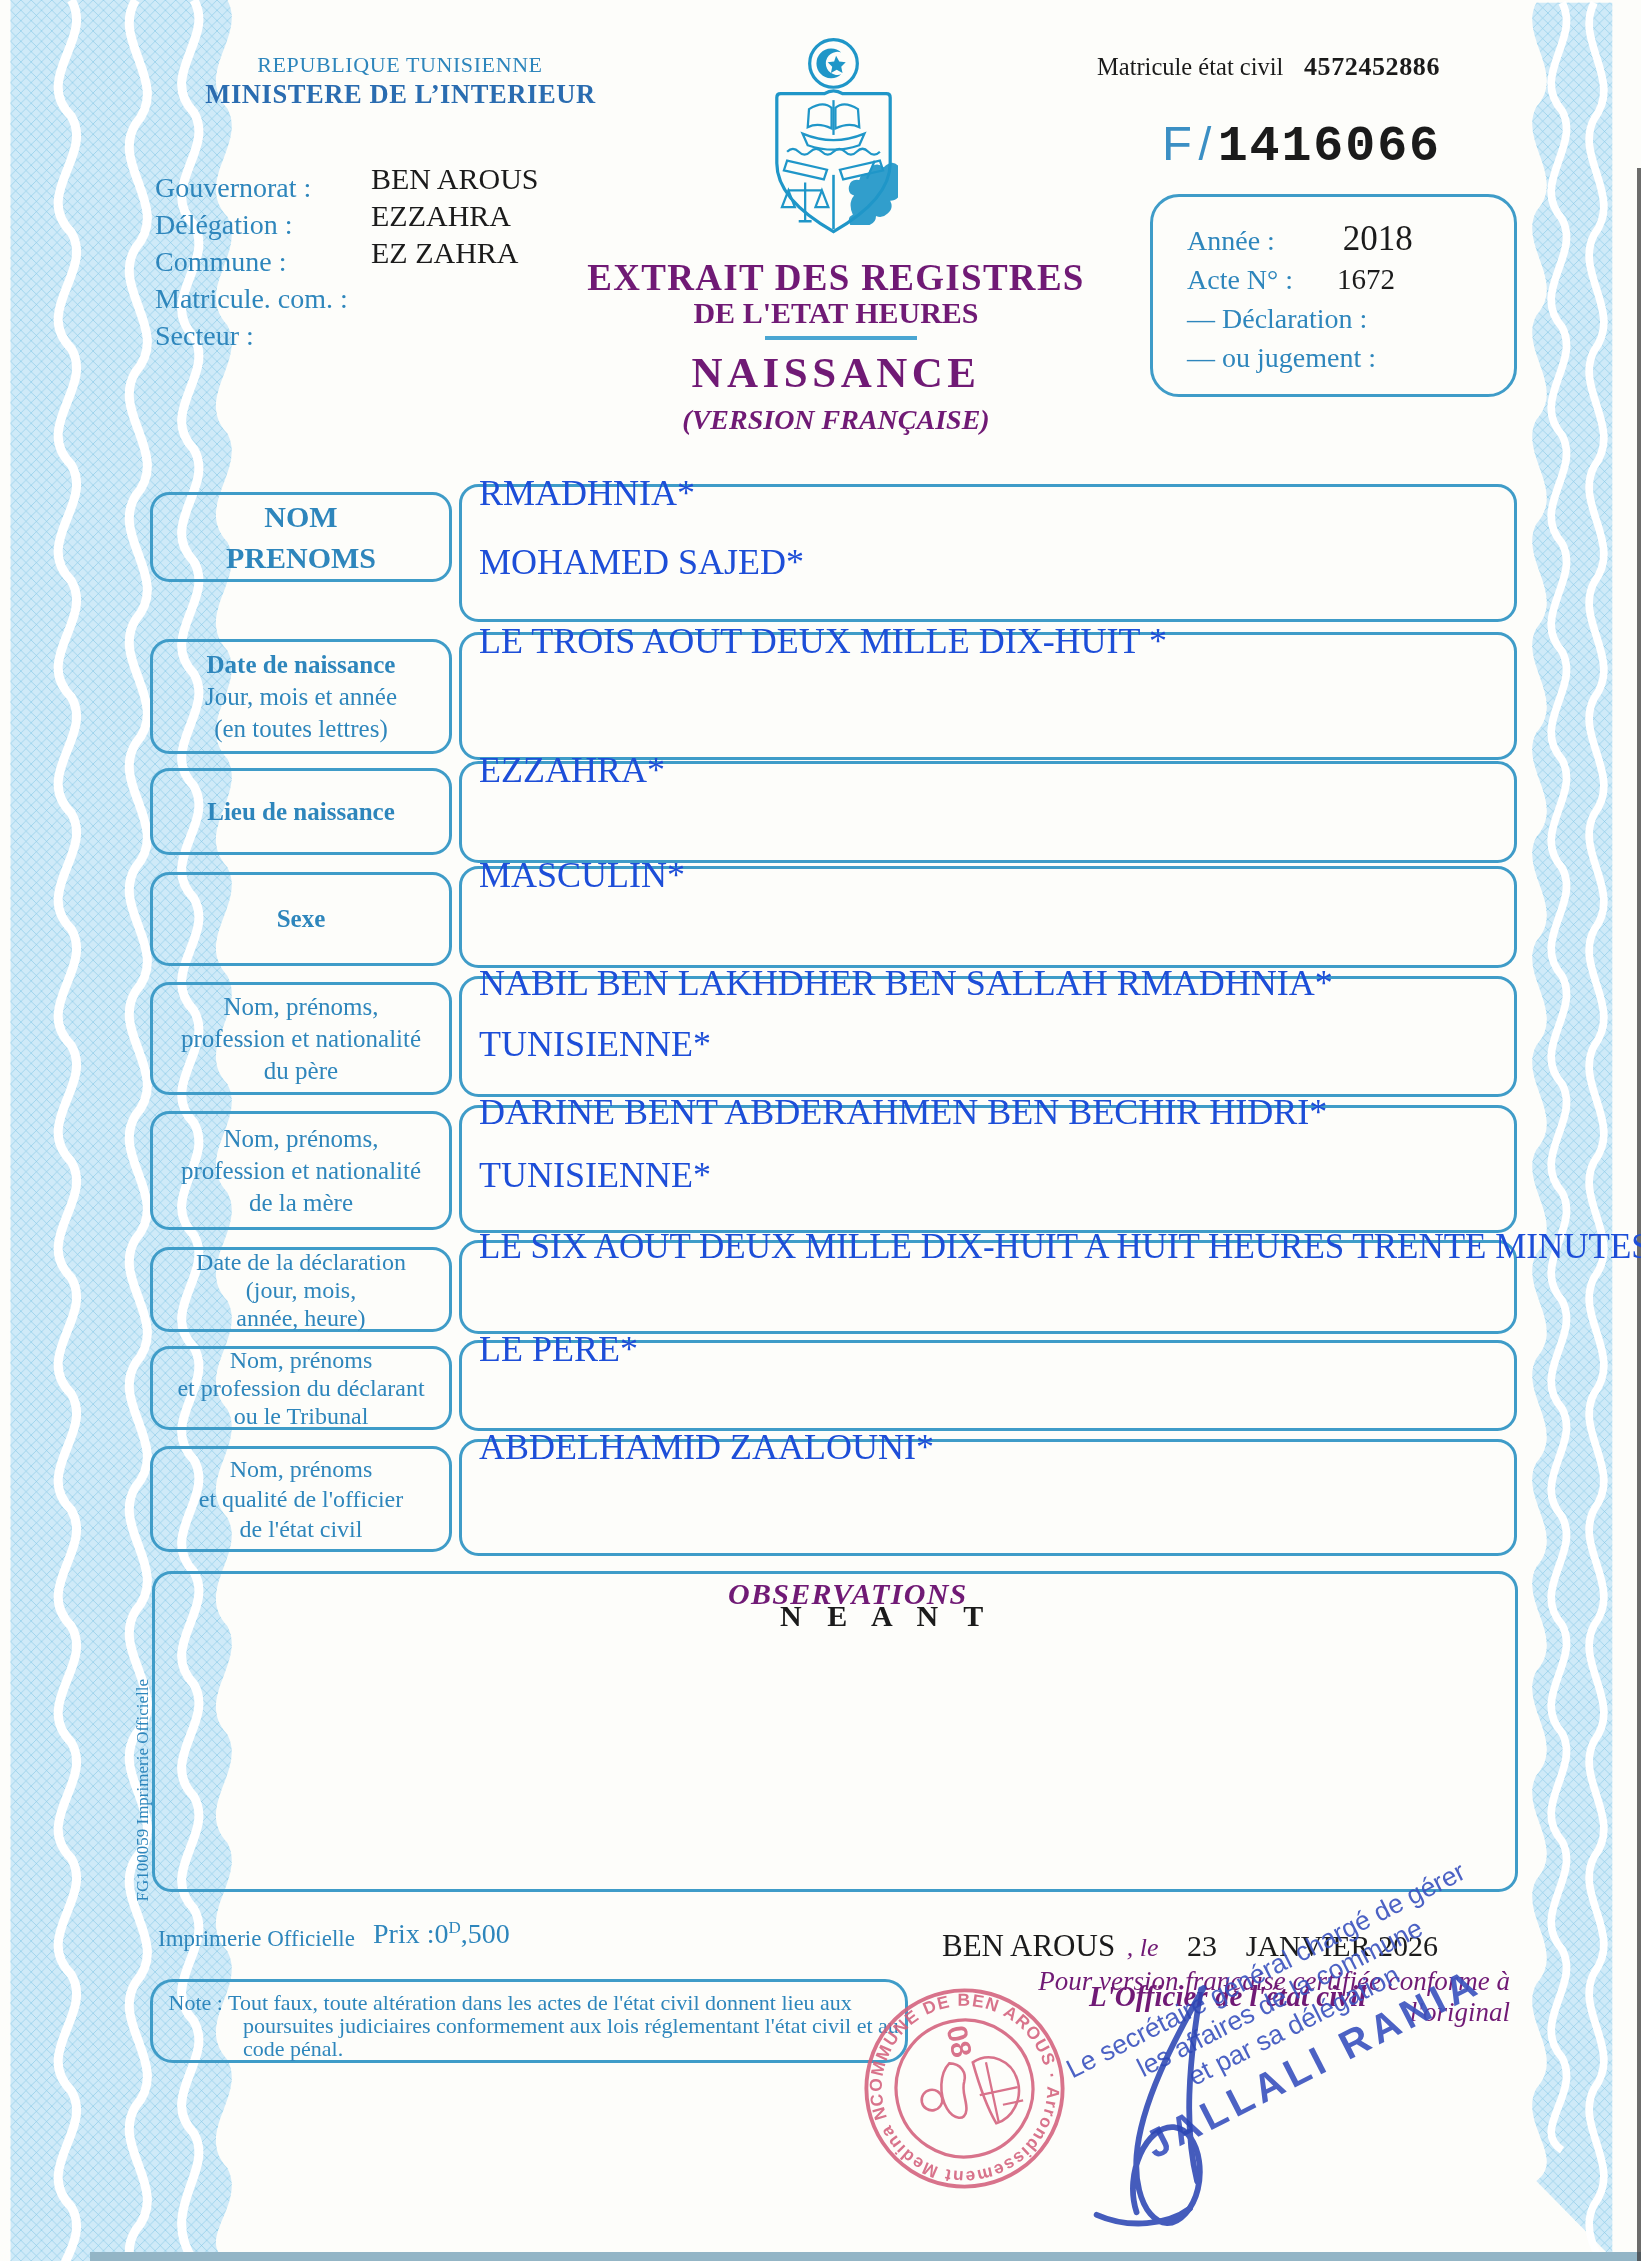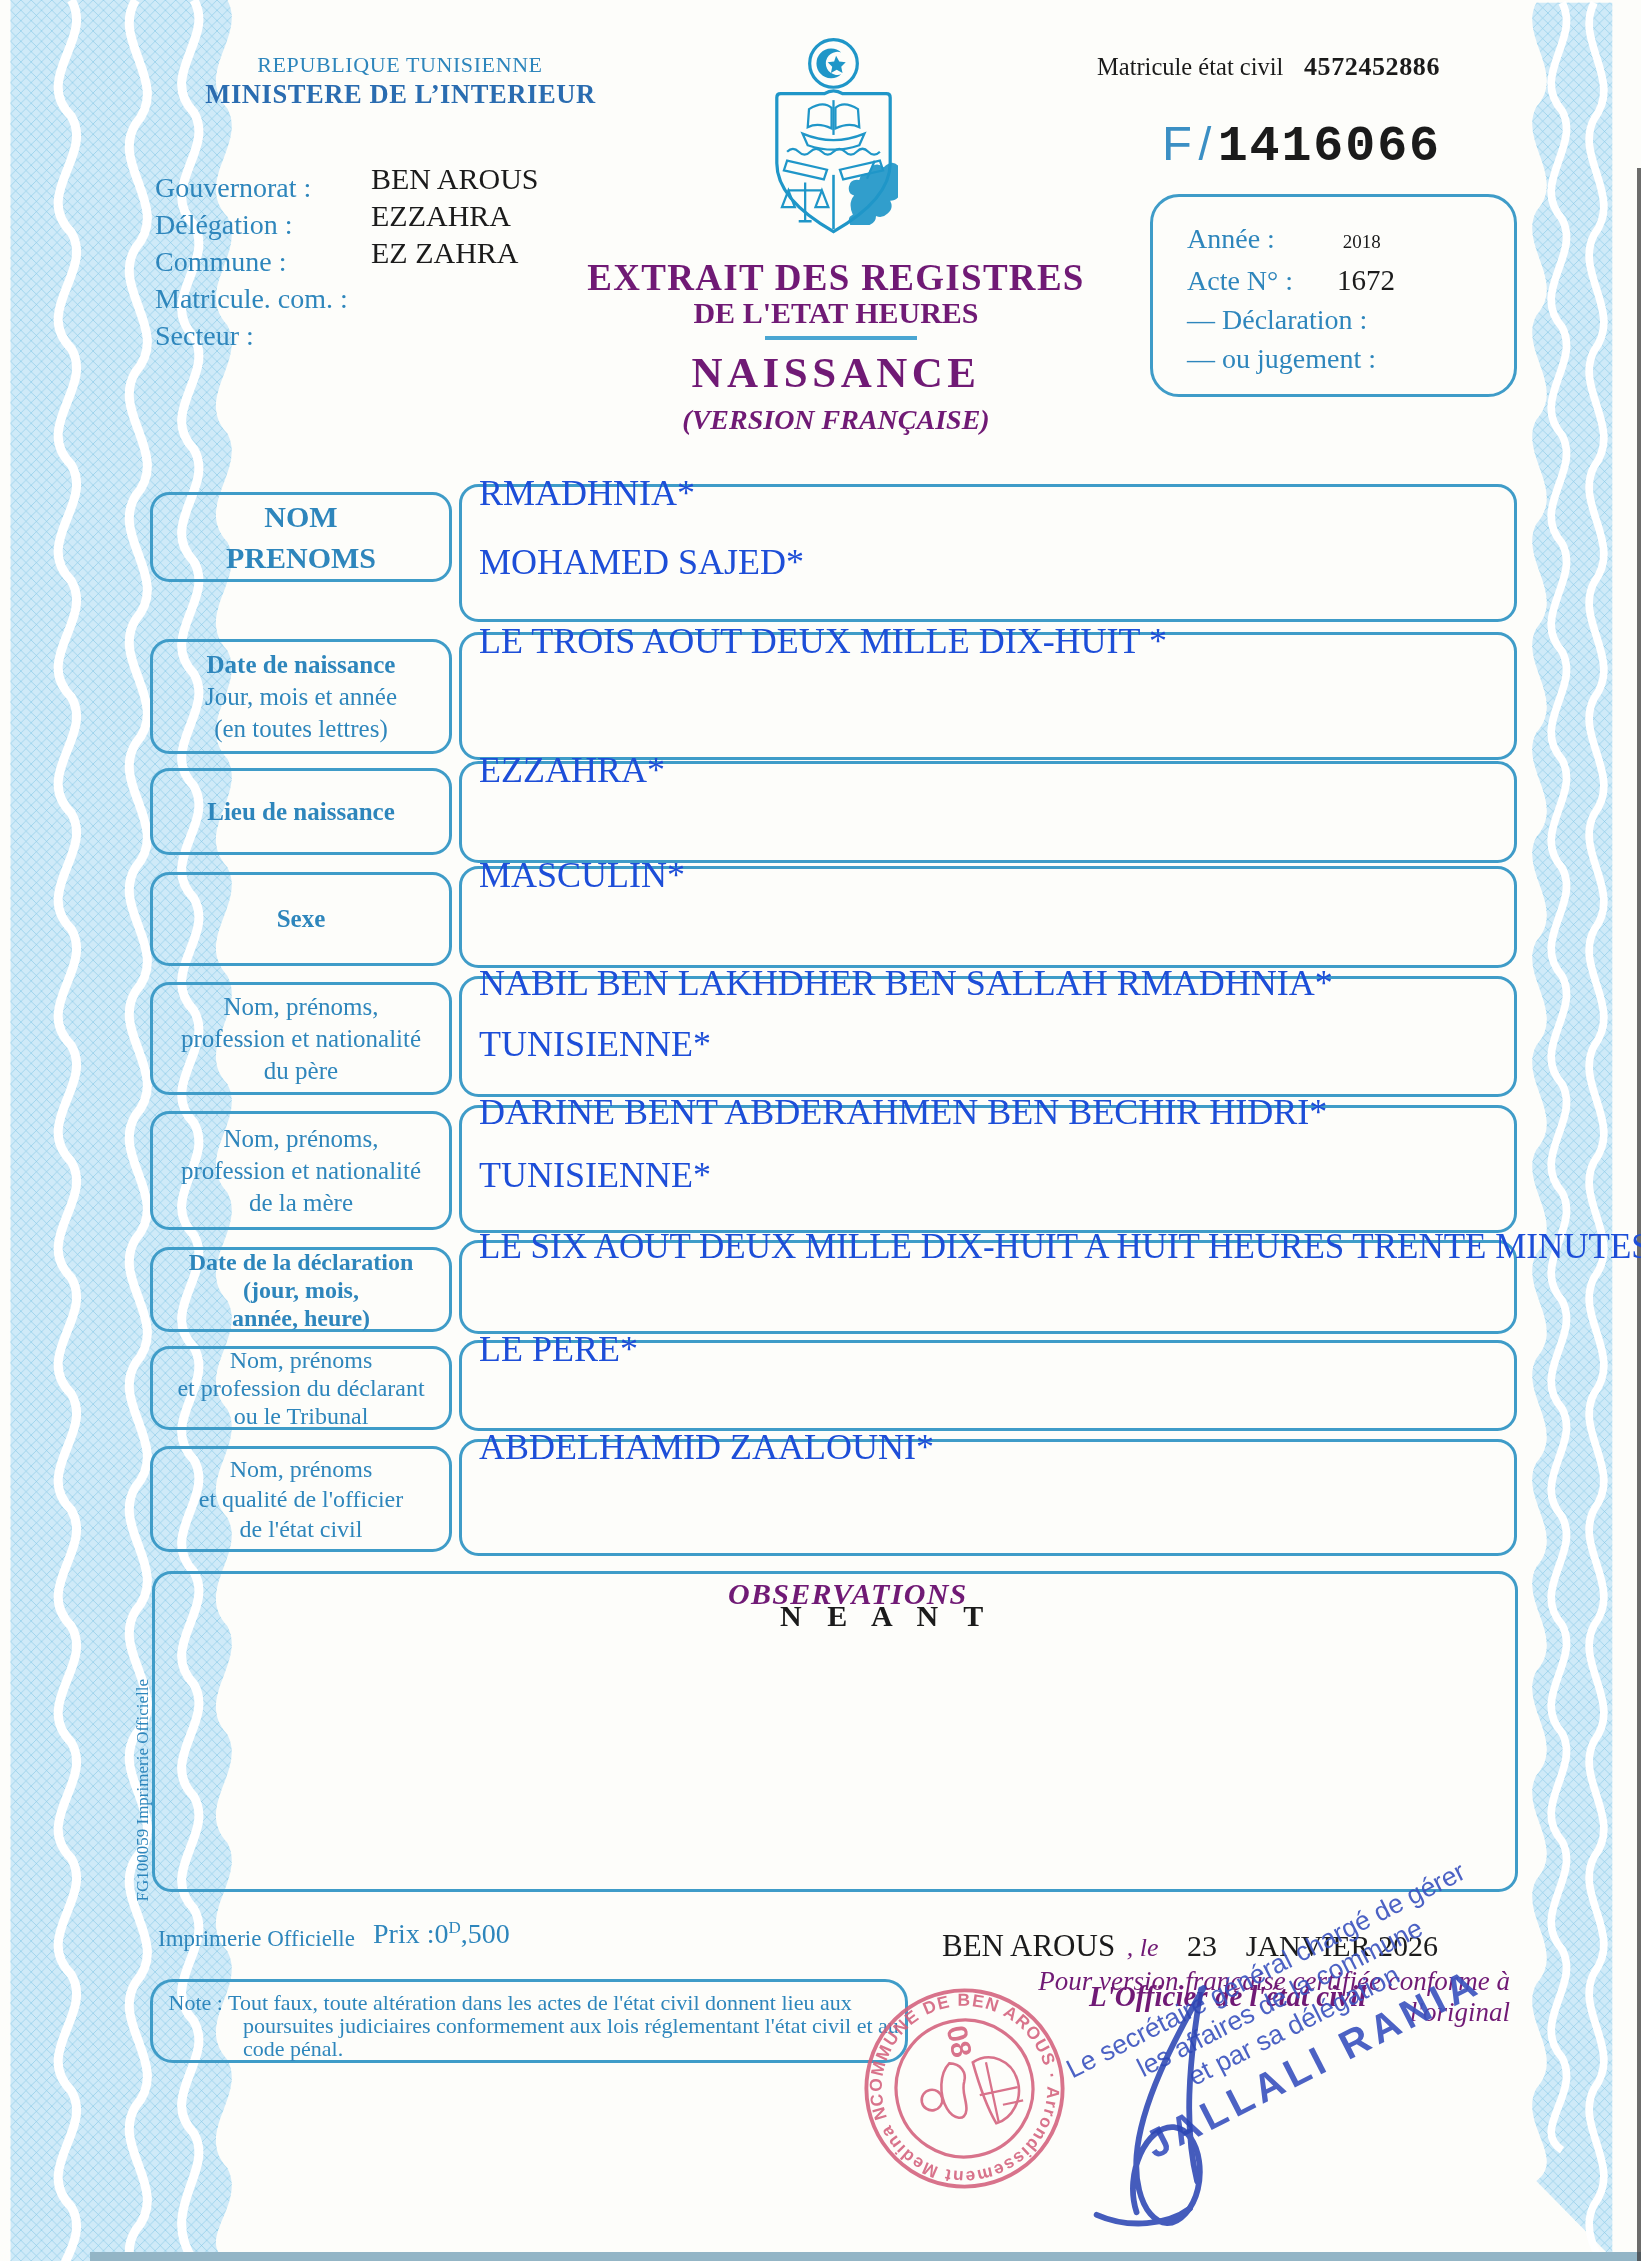--- a/index.html
+++ b/index.html
@@ -129,21 +129,21 @@
   <div class="abs black" style="left:371px;top:160px;font-size:30px;line-height:37px;">
     <div>BEN AROUS</div>
     <div>EZZAHRA</div>
     <div>EZ ZAHRA</div>
   </div>
 
   <div class="abs vbox" style="left:1150px;top:194px;width:367px;height:203px;border-radius:29px;"></div>
   <div class="abs" style="left:1187px;top:219px;font-size:28px;line-height:39px;">
     <div>
       <span class="blue">Année :</span>
-      <span class="black" style="margin-left:61px;font-size:19px;">2018</span>
+      <span class="black" style="margin-left:61px;font-size:35px;">2018</span>
     </div>
     <div>
       <span class="blue">Acte N° :</span>
       <span class="black" style="margin-left:37px;font-size:29px;">1672</span>
     </div>
     <div class="blue">— Déclaration :</div>
     <div class="blue">— ou jugement :</div>
   </div>
 
   <div class="abs tblue ctr" style="left:449px;top:256px;width:774px;font-size:37px;font-weight:bold;letter-spacing:1.3px;">EXTRAIT DES REGISTRES</div>
@@ -199,21 +199,21 @@
     <div class="rowlabel">
       <div>Nom, prénoms,</div>
       <div>profession et nationalité</div>
       <div>de la mère</div>
     </div>
   </div>
   <div class="abs vbox" style="left:459px;top:1105px;width:1058px;height:128px;"></div>
   <div class="abs val" style="left:479px;top:1091px;">DARINE BENT ABDERAHMEN BEN BECHIR HIDRI*</div>
   <div class="abs val" style="left:479px;top:1154px;">TUNISIENNE*</div>
 
-  <div class="abs lbox" style="left:150px;top:1247px;width:302px;height:85px;font-weight:bold;">
+  <div class="abs lbox" style="left:150px;top:1247px;width:302px;height:85px;">
     <div class="rowlabel" style="font-size:24px;line-height:28px;">
       <div>Date de la déclaration</div>
       <div>(jour, mois,</div>
       <div>année, heure)</div>
     </div>
   </div>
   <div class="abs vbox" style="left:459px;top:1240px;width:1058px;height:94px;"></div>
   <div class="abs val" style="left:479px;top:1227px;font-size:35px;">LE SIX AOUT  DEUX MILLE DIX-HUIT  A HUIT HEURES TRENTE MINUTES*</div>
 
   <div class="abs lbox" style="left:150px;top:1346px;width:302px;height:84px;">

